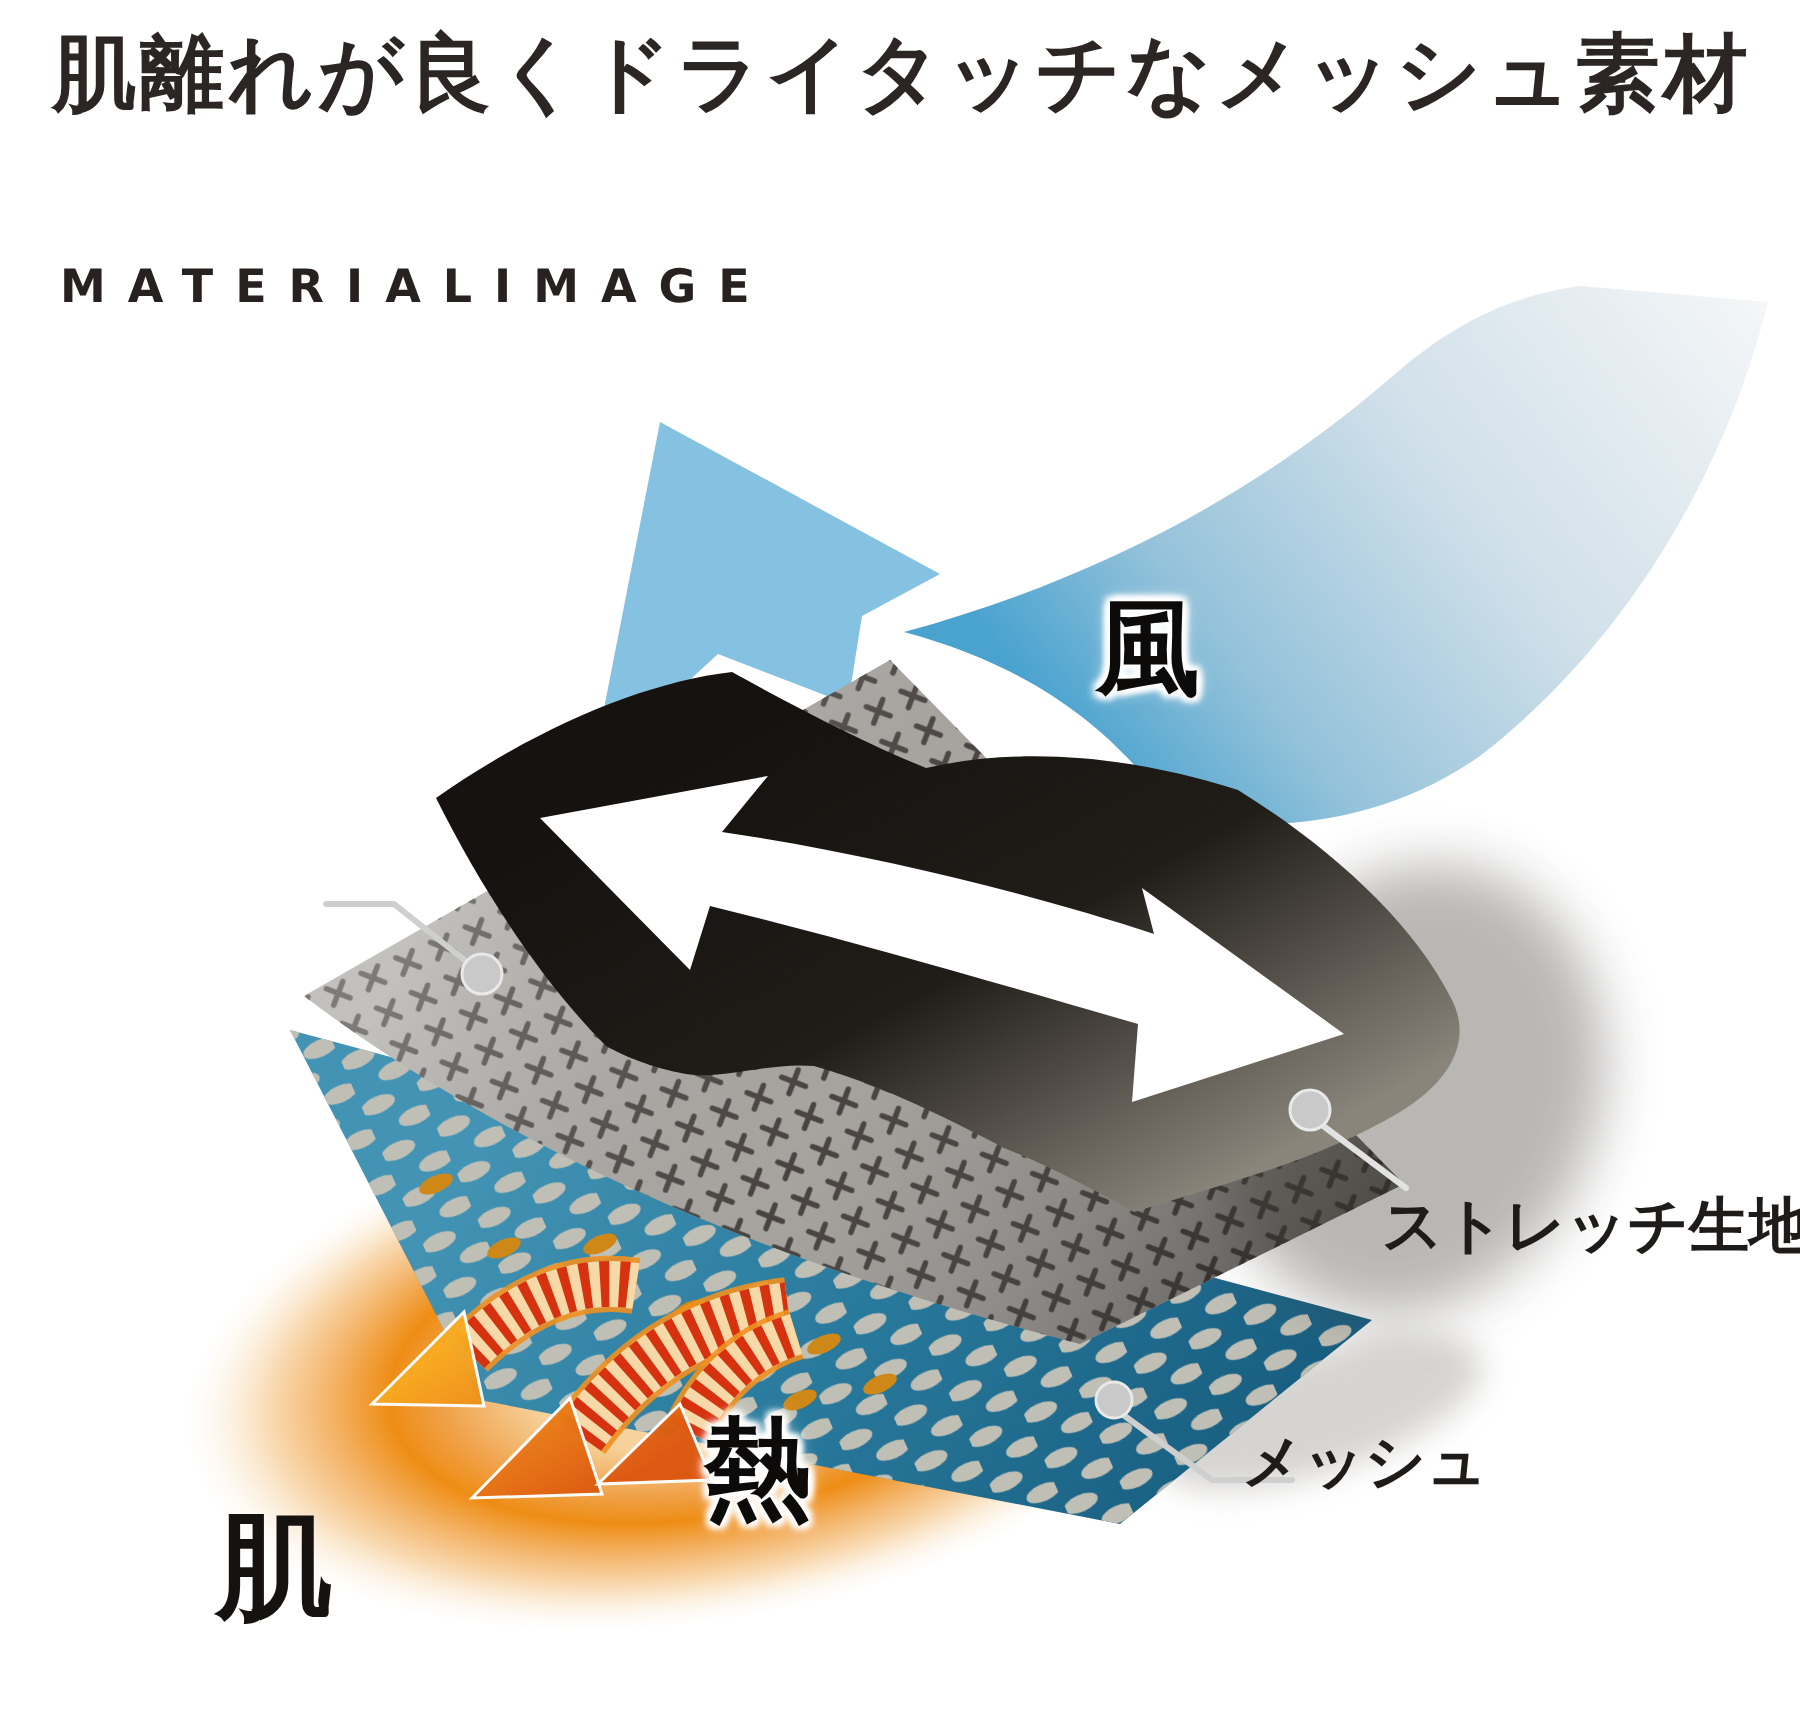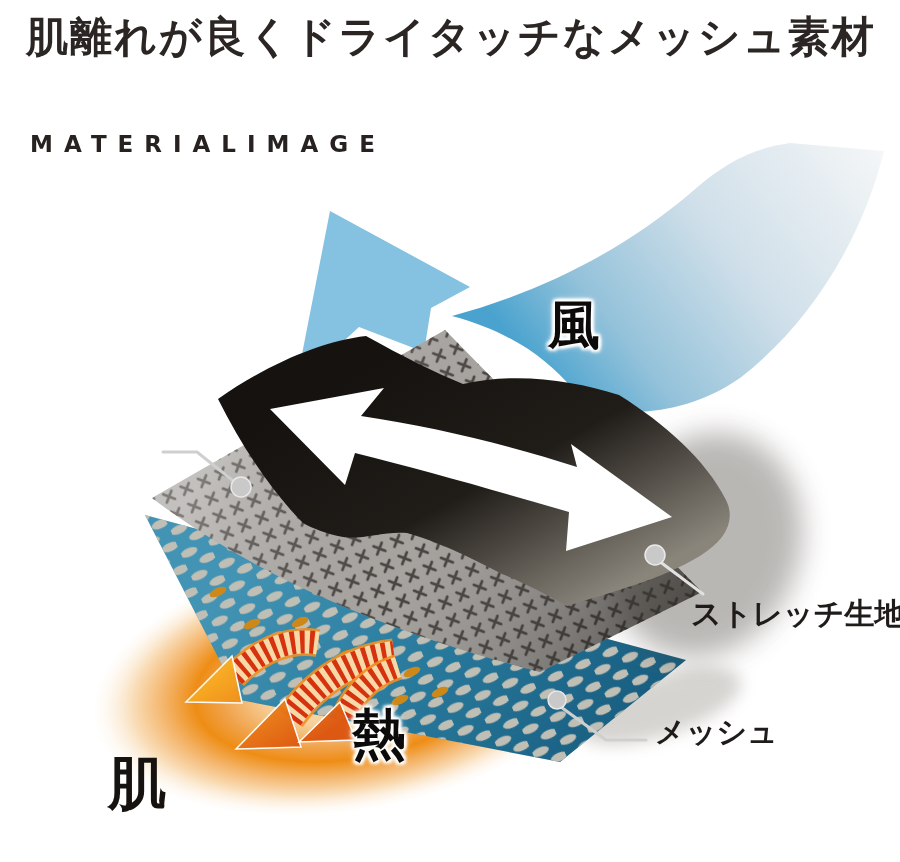--- a/index.html
+++ b/index.html
@@ -10,21 +10,21 @@
   .stage svg{position:absolute;left:0;top:0;}
   .lbl{
     position:absolute;white-space:nowrap;color:#26221f;font-weight:bold;
     font-family:"DejaVu Sans","Liberation Sans",sans-serif;line-height:1;
   }
   .title{left:26px;top:16px;font-size:42px;letter-spacing:2px;color:#2b2624;}
   .brand{left:30px;top:133px;font-size:23px;letter-spacing:11px;color:#272220;}
   .callout{font-size:30px;color:#1f1b19;}
   .windproof{left:20px;top:430px;}
   .stretch{left:691px;top:599px;}
-  .mesh{left:655px;top:717px;}
+  .mesh{left:621px;top:717px;}
   .kanji{font-weight:bold;color:#0d0b0a;}
   .glowtext{
     text-shadow:0 0 5px #fff,0 0 5px #fff,0 0 9px #fff,
                 2px 2px 3px #fff,-2px -2px 3px #fff,2px -2px 3px #fff,-2px 2px 3px #fff;
   }
   .wind{left:548px;top:299px;font-size:52px;}
   .heat{left:352px;top:708px;font-size:54px;}
   .skin{left:108px;top:754px;font-size:58px;font-weight:bold;color:#16120f;}
 </style>
 </head>

